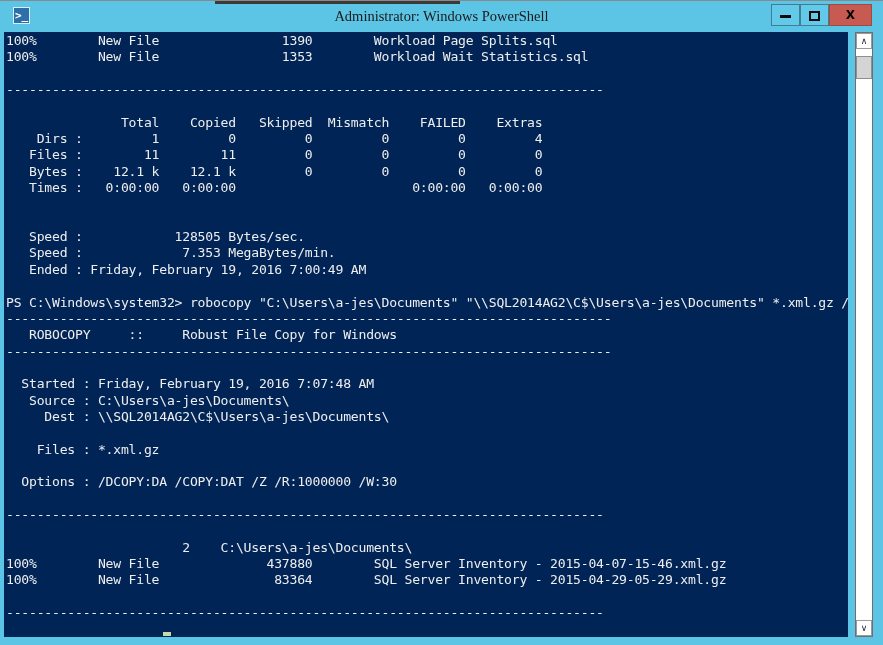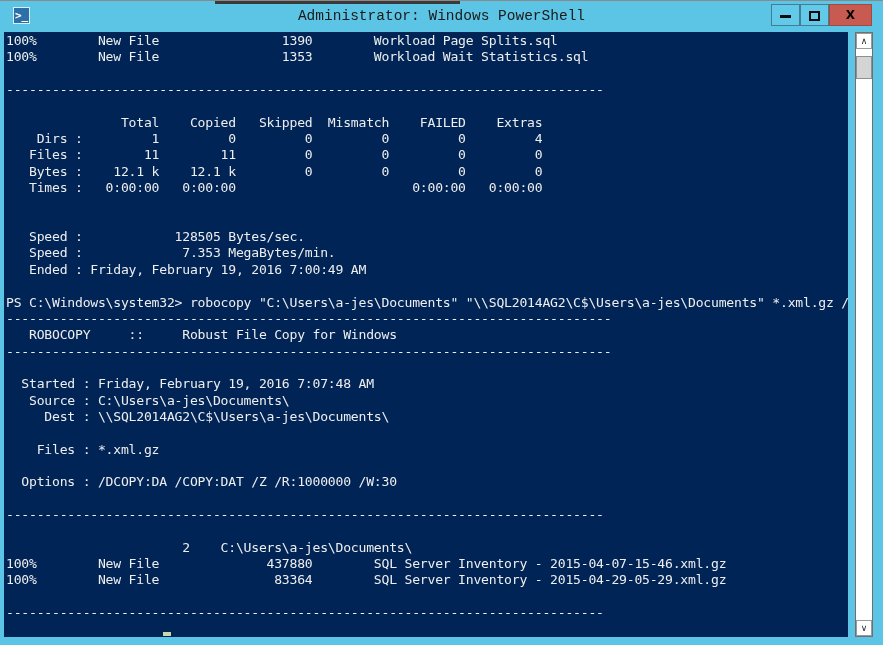--- a/index.html
+++ b/index.html
@@ -55,21 +55,21 @@
   #title-text {
     position: absolute;
     left: 0;
     top: 0;
     width: 883px;
     height: 30px;
     line-height: 30px;
     text-align: center;
     font-size: 14.5px;
     color: #1a1a1a;
-    font-family: Liberation Mono, monospace;
+    font-family: Liberation Serif, serif;
   }
   .winbtn {
     position: absolute;
     top: 3px;
     width: 29px;
     height: 22px;
     box-sizing: border-box;
     border: 1px solid #3f7f95;
     background: #63c9e8;
     font-family: "DejaVu Sans", sans-serif;

